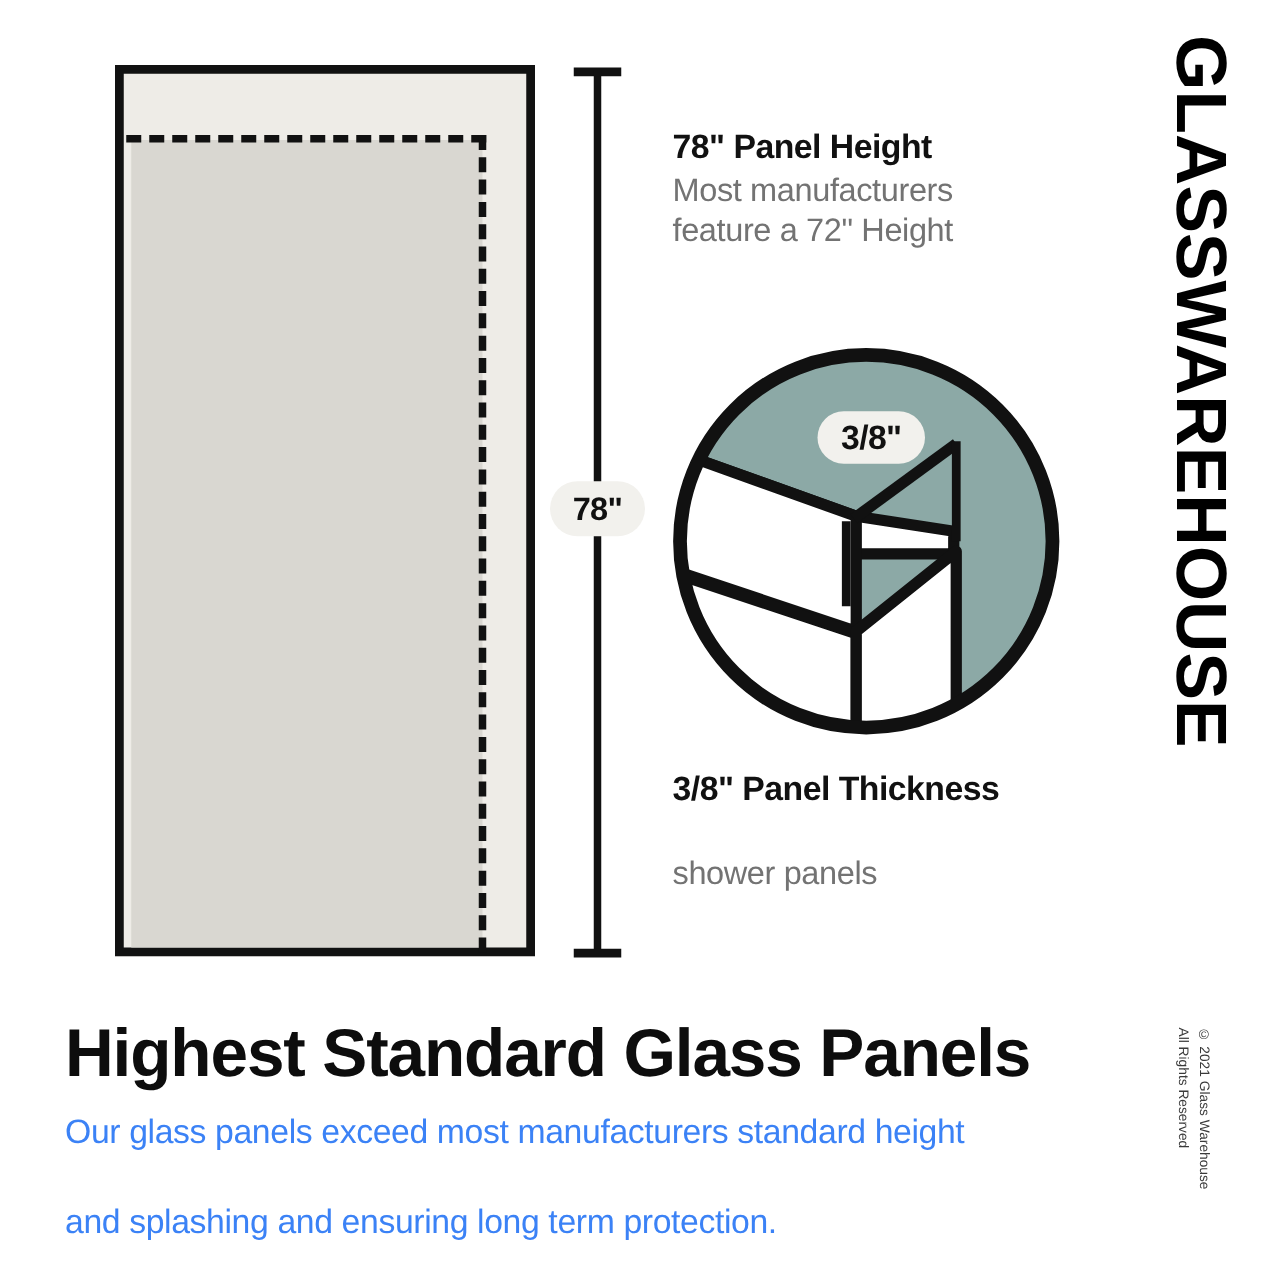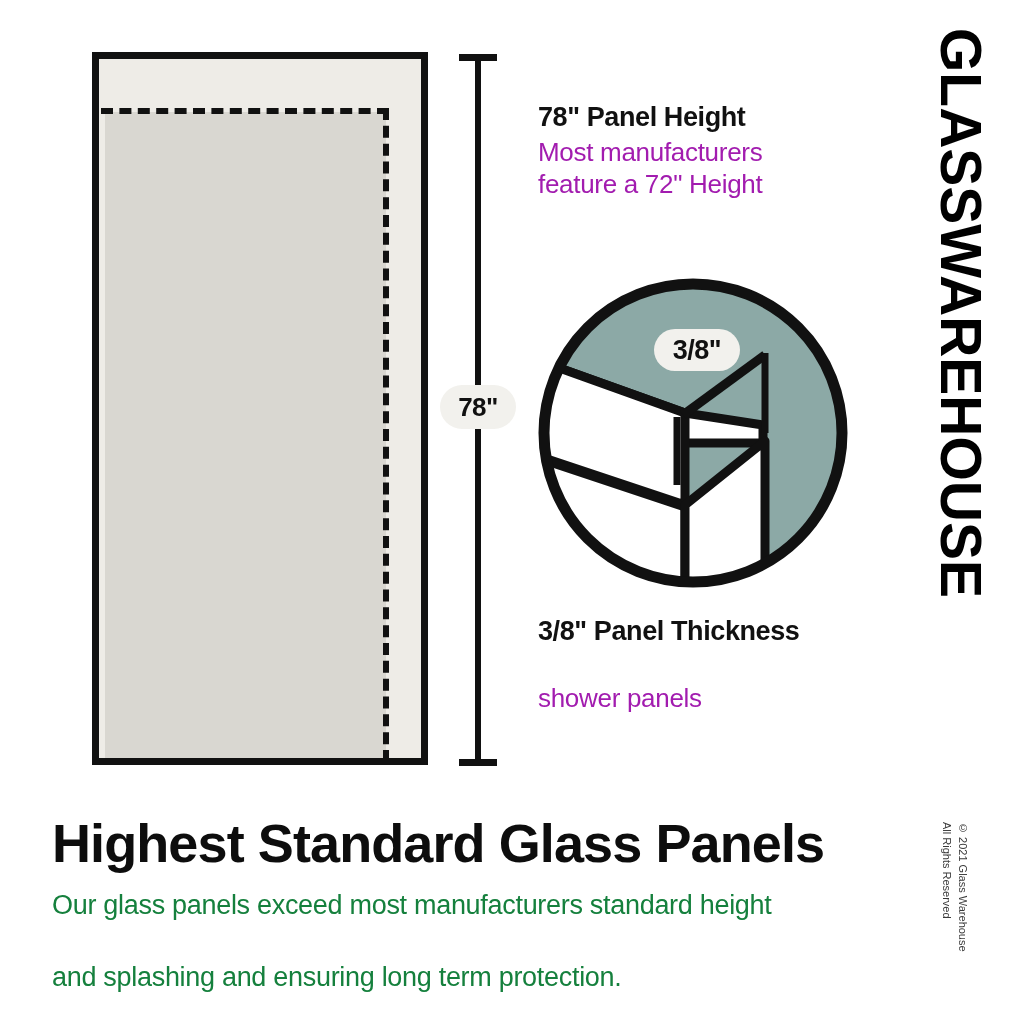--- a/index.html
+++ b/index.html
@@ -91,21 +91,21 @@
     font-weight: bold;
     letter-spacing: -0.4px;
     margin: 0 0 3px 0;
     color: #111111;
   }
   .callout-body {
     font-size: 26px;
     line-height: 1.24;
     letter-spacing: -0.3px;
     margin: 0;
-    color: #a21caf;
+    color: #737373;
   }
   #height-callout { left: 538px; top: 102px; width: 330px; }
   #thickness-callout { left: 538px; top: 616px; width: 340px; }
 
   
   #thickness-figure {
     position: absolute;
     left: 533px;
     top: 273px;
     width: 320px;
@@ -157,21 +157,21 @@
     font-weight: bold;
     letter-spacing: -0.9px;
     margin: 0 0 14px 0;
     color: #0d0d0d;
   }
   #footer-body {
     font-size: 27px;
     line-height: 1.33;
     letter-spacing: -0.3px;
     margin: 0;
-    color: #15803d;
+    color: #3b82f6;
   }
 
   #copyright {
     position: absolute;
     left: 938px;
     top: 822px;
     width: 40px;
     height: 170px;
   }
   #copyright .cr-inner {

